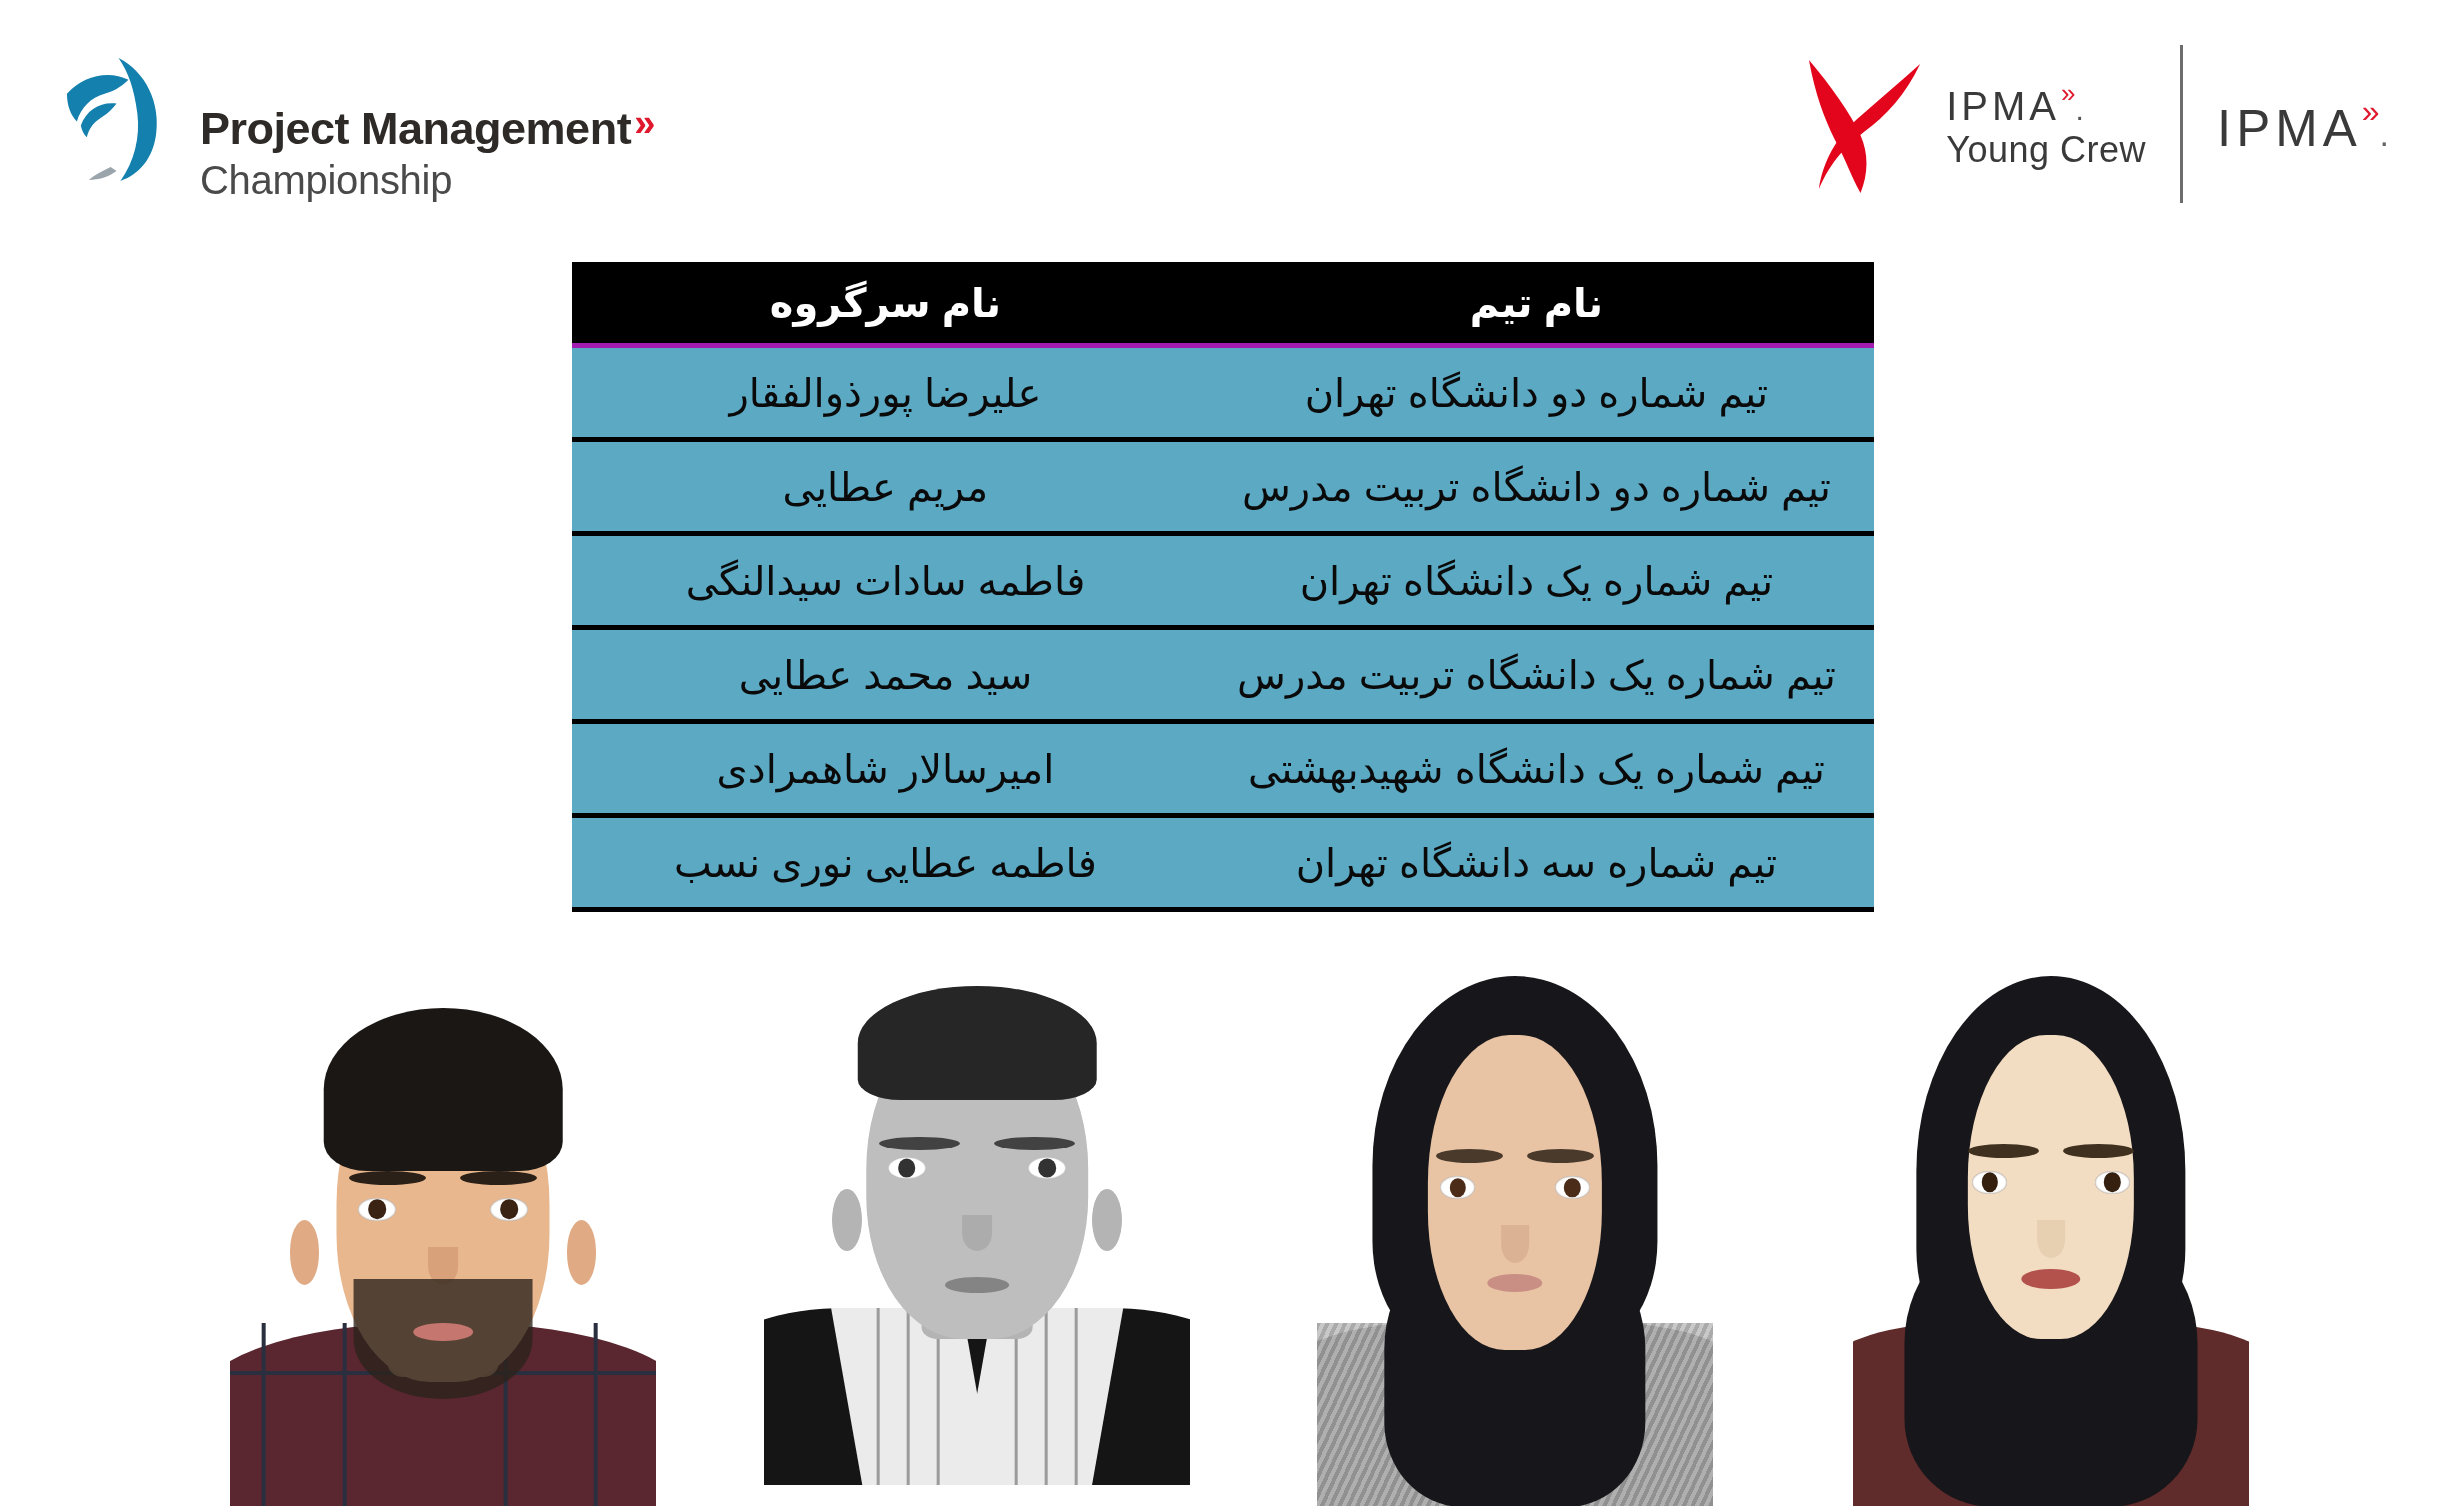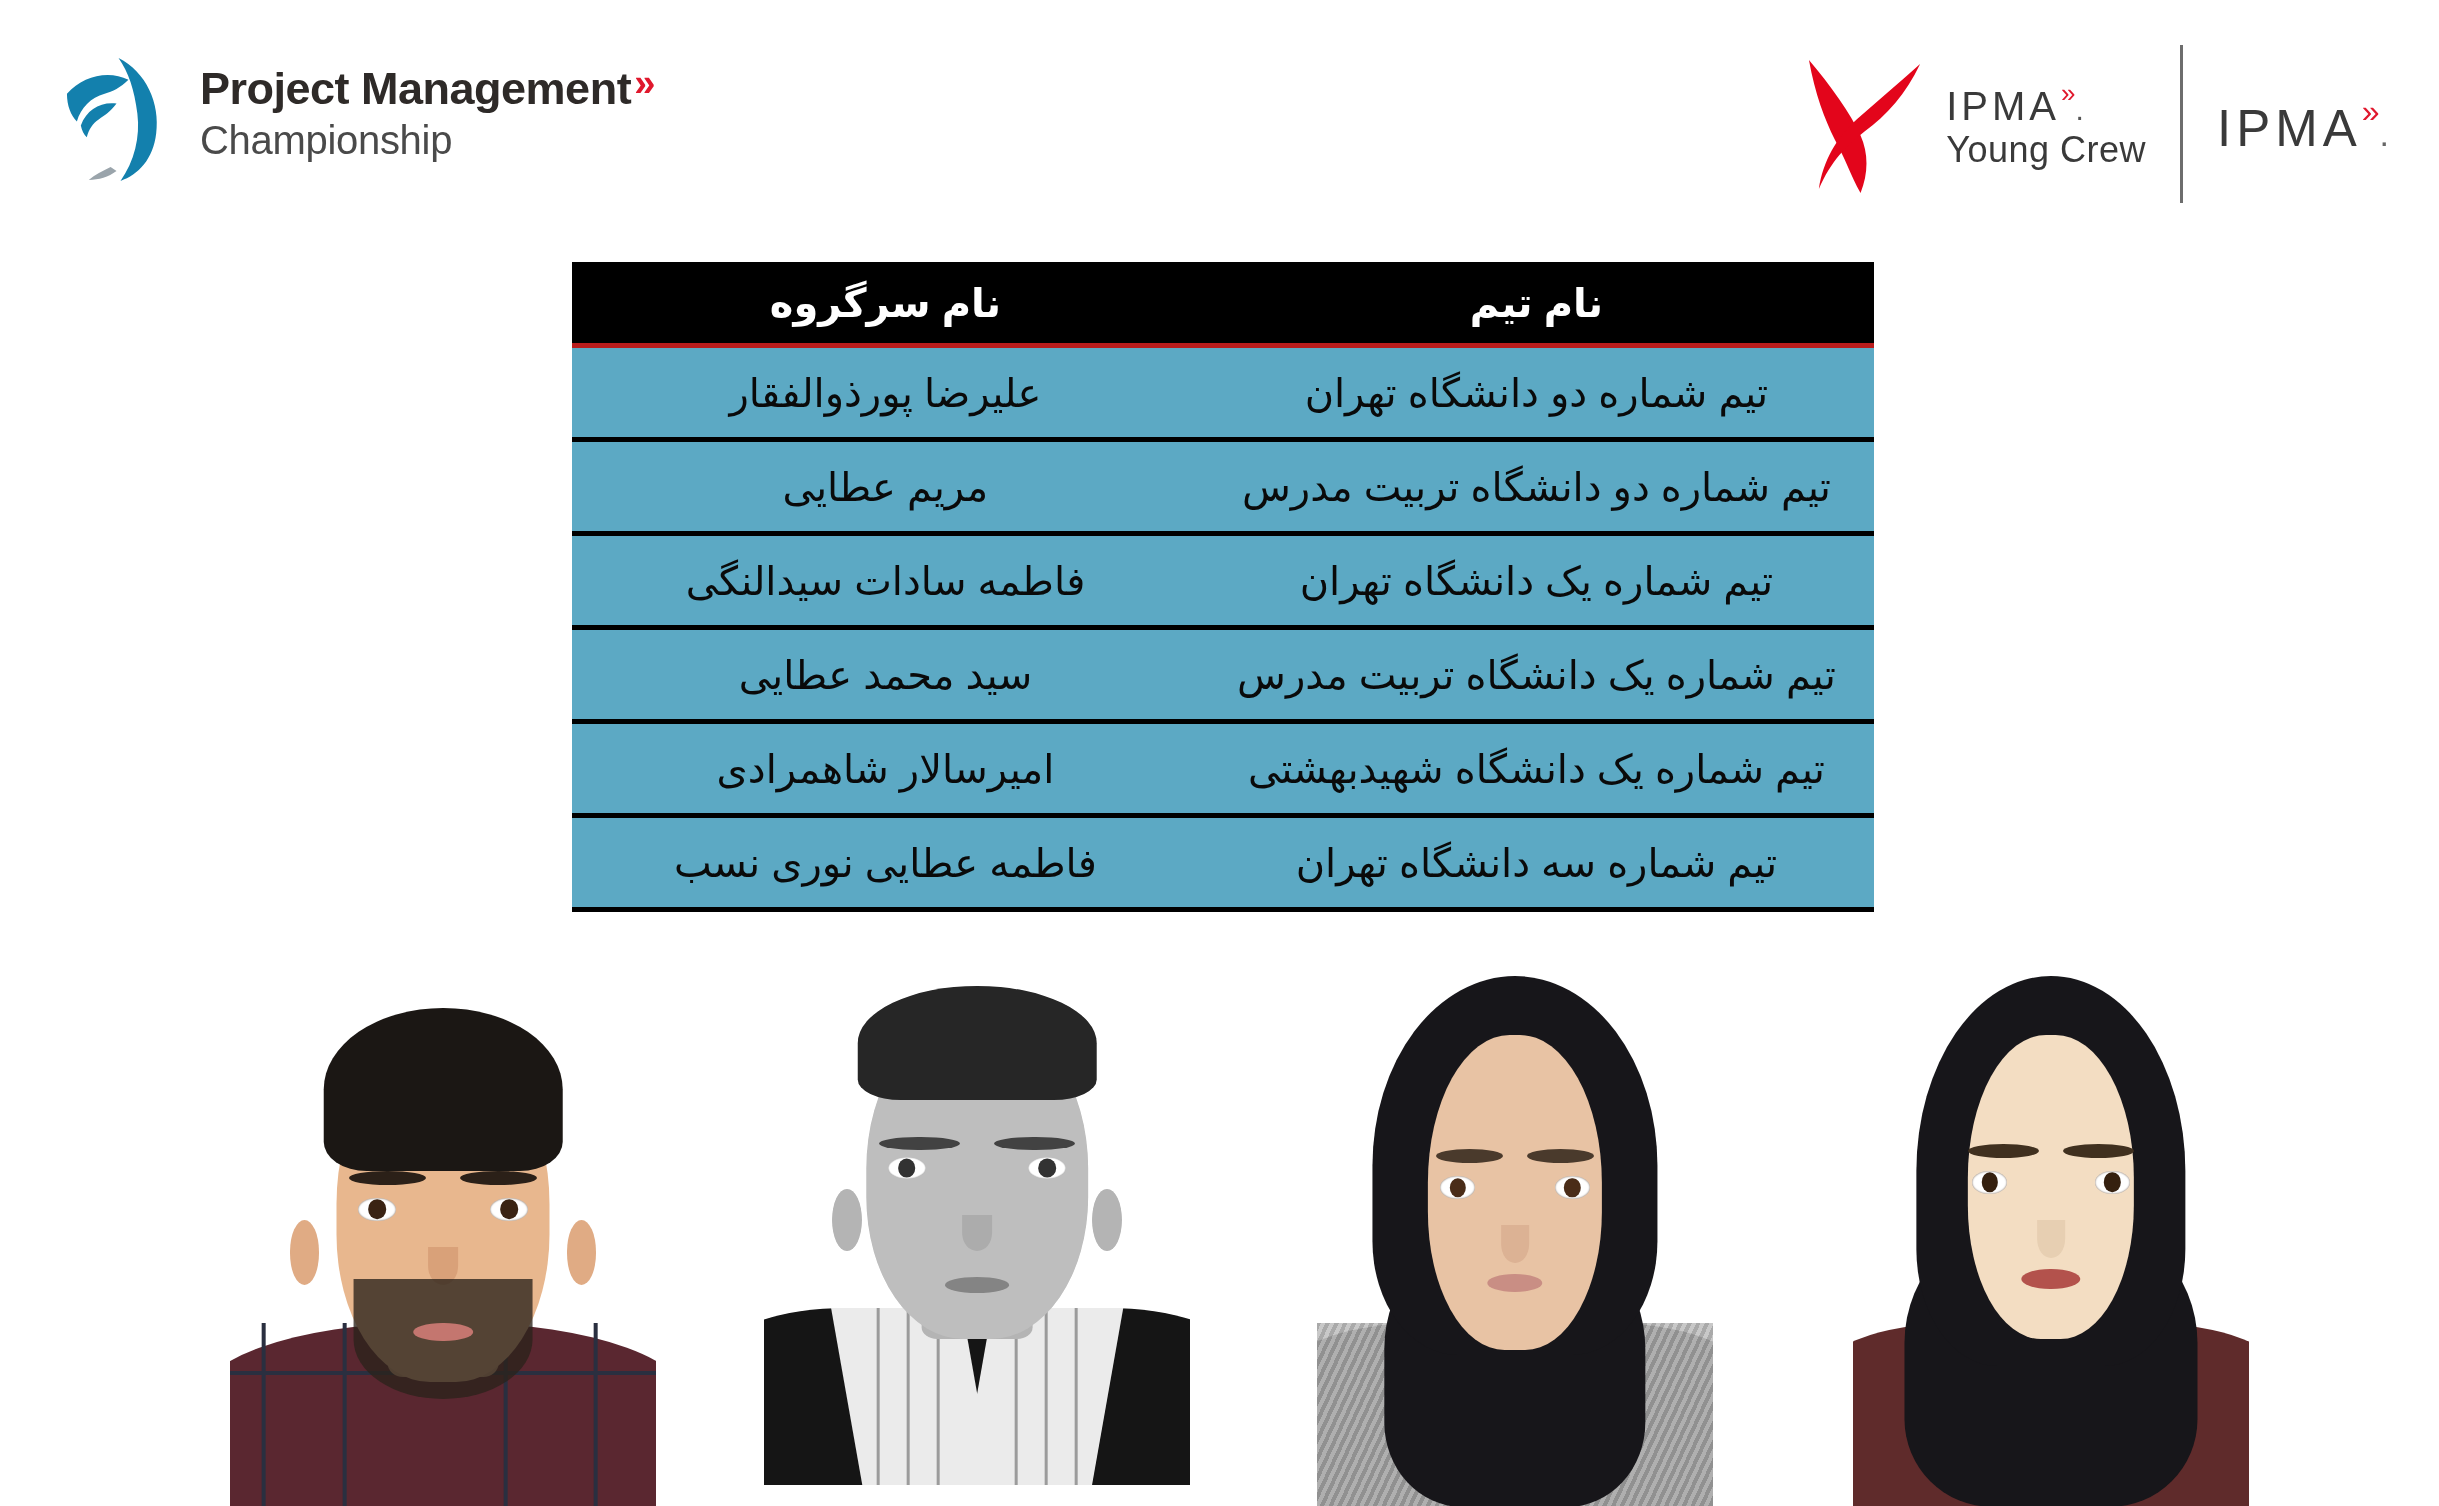--- a/index.html
+++ b/index.html
@@ -12,21 +12,21 @@
   }
 
   
   .header{position:absolute;left:0;top:0;width:2439px;height:233px;}
 
   
   .pmc-logo{position:absolute;left:61px;top:48px;width:594px;height:139px;}
   .pmc-mark{position:absolute;left:0;top:2px;width:119px;height:131px;}
   .pmc-text{position:absolute;left:139px;top:10px;width:455px;}
   .pmc-line1{font-size:45px;font-weight:700;color:#2e2a28;letter-spacing:-0.5px;
-             line-height:51px;white-space:nowrap;}
+             line-height:51px;white-space:nowrap;margin-top:40px;}
   .pmc-chev{color:#e0182d;font-weight:700;font-size:38px;vertical-align:8px;margin-left:3px;}
   .pmc-line2{font-size:40px;font-weight:400;color:#4a4a4a;line-height:48px;
              letter-spacing:-0.3px;white-space:nowrap;margin-top:2px;}
 
   
   .center-title{position:absolute;left:0;top:91px;width:2439px;text-align:center;}
   .center-title span{font-size:44px;color:#2b2b2b;font-weight:400;letter-spacing:0.2px;}
 
   
   .ipma-wrap{position:absolute;right:50px;top:40px;height:168px;display:flex;align-items:center;}
@@ -41,21 +41,21 @@
   .ipma-block{padding-left:34px;}
   .ipma-big{font-size:51px;color:#3a3a3a;letter-spacing:5px;white-space:nowrap;line-height:1;}
   .ipma-big .sup{color:#e0182d;font-size:32px;vertical-align:24px;letter-spacing:0;}
   .ipma-big .dot{color:#666;font-size:34px;letter-spacing:0;}
   .ipma-sub{font-size:26px;color:#4a4a4a;line-height:1.38;margin-top:10px;letter-spacing:0.3px;}
 
   
   .table{position:absolute;left:572px;top:262px;width:1302px;
          border-collapse:collapse;table-layout:fixed;direction:rtl;}
   .table td{height:89px;vertical-align:middle;padding:0 26px;
-            border-top:5px solid #b91c1c;border-bottom:5px solid #000;}
+            border-top:5px solid #a21caf;border-bottom:5px solid #000;}
   .thead td{background:#000;color:#fff;font-size:40px;font-weight:700;
             text-align:center;height:81px;border-top:none;border-bottom:none;}
   .trow td{background:#5CA9C4;color:#0a0a0a;font-size:40px;text-align:center;}
   .col-team{width:52%;}
   .col-lead{width:48%;}
 
   
   .photos{position:absolute;left:0;top:965px;width:2439px;height:542px;}
   .photo{position:absolute;top:0;background:#fff;overflow:hidden;}
   .p1{left:230px;width:426px;height:542px;}

